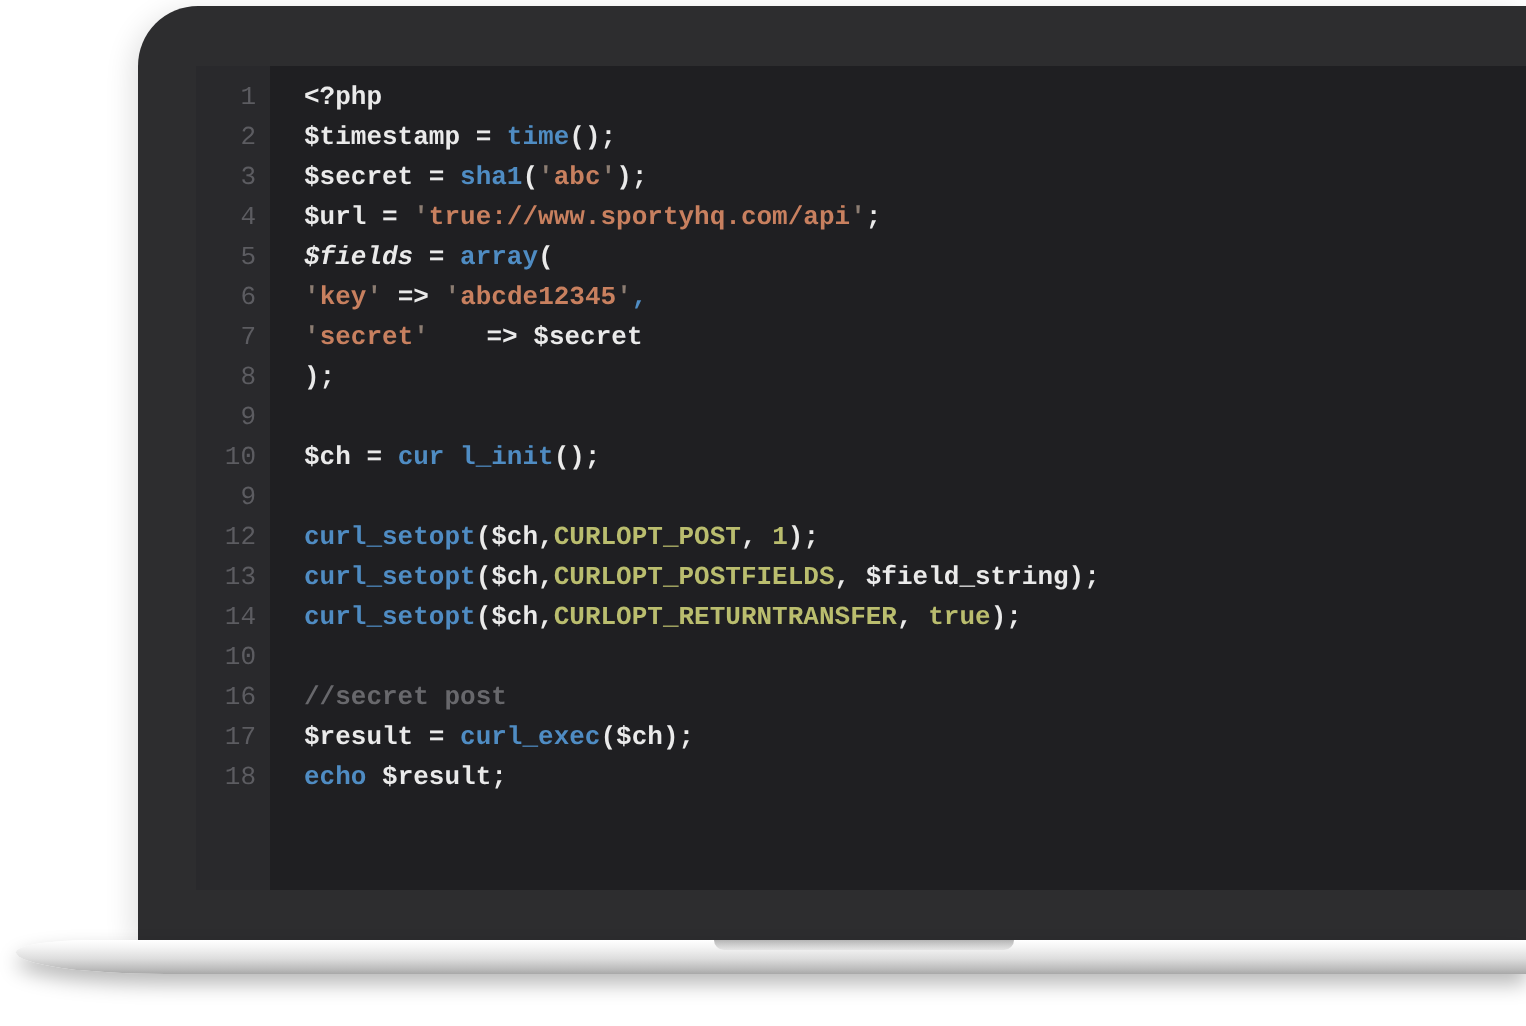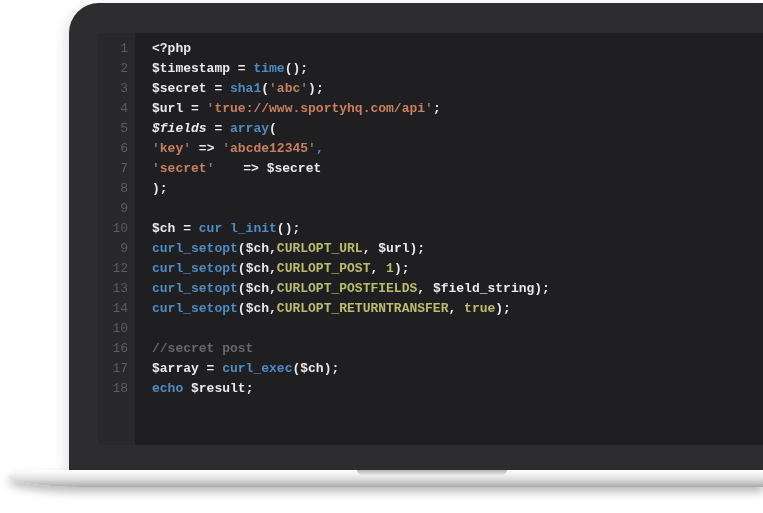--- a/index.html
+++ b/index.html
@@ -90,21 +90,20 @@
         <div class="line">
           <span class="ln">9</span>
           <span class="code"></span>
         </div>
         <div class="line">
           <span class="ln">10</span>
           <span class="code"><span class="tok" style="color: rgb(234, 234, 234);">$ch = </span><span class="tok" style="color: rgb(79, 140, 195);">cur l_init</span><span class="tok" style="color: rgb(234, 234, 234);">();</span></span>
         </div>
         <div class="line">
           <span class="ln">9</span>
-          <span class="code"><span class="tok" style="color: rgb(79, 140, 195);">curl_setopt</span><span class="tok" style="color: rgb(234, 234, 234);">($ch,</span><span class="tok" style="color: rgb(186, 189, 110);">CURLOPT_URL</span><span class="tok" style="color: rgb(234, 234, 234);">, $url);</span></span>
         </div>
         <div class="line">
           <span class="ln">12</span>
           <span class="code"><span class="tok" style="color: rgb(79, 140, 195);">curl_setopt</span><span class="tok" style="color: rgb(234, 234, 234);">($ch,</span><span class="tok" style="color: rgb(186, 189, 110);">CURLOPT_POST</span><span class="tok" style="color: rgb(234, 234, 234);">, </span><span class="tok" style="color: rgb(186, 189, 110);">1</span><span class="tok" style="color: rgb(234, 234, 234);">);</span></span>
         </div>
         <div class="line">
           <span class="ln">13</span>
           <span class="code"><span class="tok" style="color: rgb(79, 140, 195);">curl_setopt</span><span class="tok" style="color: rgb(234, 234, 234);">($ch,</span><span class="tok" style="color: rgb(186, 189, 110);">CURLOPT_POSTFIELDS</span><span class="tok" style="color: rgb(234, 234, 234);">, $field_string);</span></span>
         </div>
         <div class="line">
@@ -114,21 +113,21 @@
         <div class="line">
           <span class="ln">10</span>
           <span class="code"></span>
         </div>
         <div class="line">
           <span class="ln">16</span>
           <span class="code"><span class="tok" style="color: rgb(104, 104, 108);">//secret post</span></span>
         </div>
         <div class="line">
           <span class="ln">17</span>
-          <span class="code"><span class="tok" style="color: rgb(234, 234, 234);">$array = </span><span class="tok" style="color: rgb(79, 140, 195);">curl_exec</span><span class="tok" style="color: rgb(234, 234, 234);">($ch);</span></span>
+          <span class="code"><span class="tok" style="color: rgb(234, 234, 234);">$result = </span><span class="tok" style="color: rgb(79, 140, 195);">curl_exec</span><span class="tok" style="color: rgb(234, 234, 234);">($ch);</span></span>
         </div>
         <div class="line">
           <span class="ln">18</span>
           <span class="code"><span class="tok" style="color: rgb(79, 140, 195);">echo</span><span class="tok" style="color: rgb(234, 234, 234);"> $result;</span></span>
         </div>
       </div>
   </div>
   <div class="base">
     <div class="notch"></div>
   </div>

